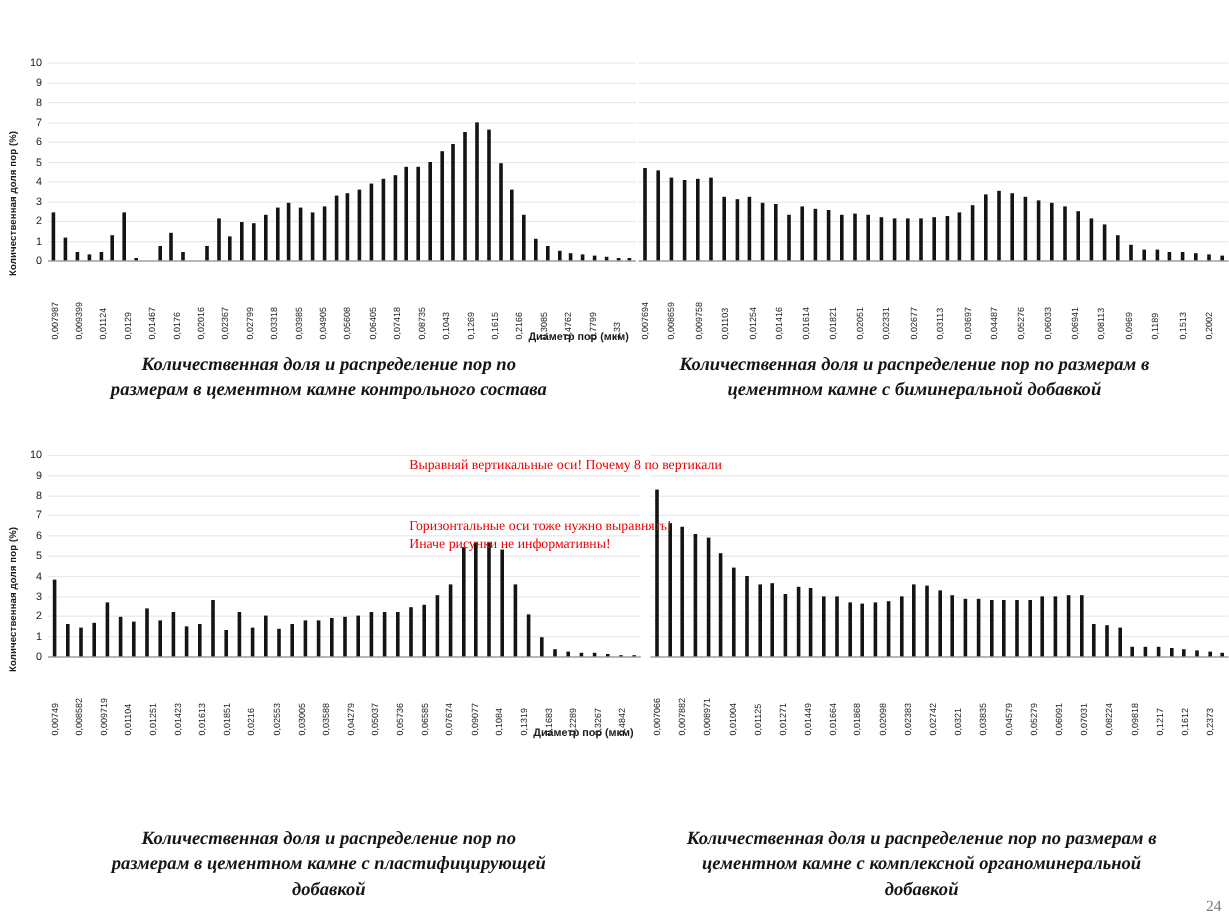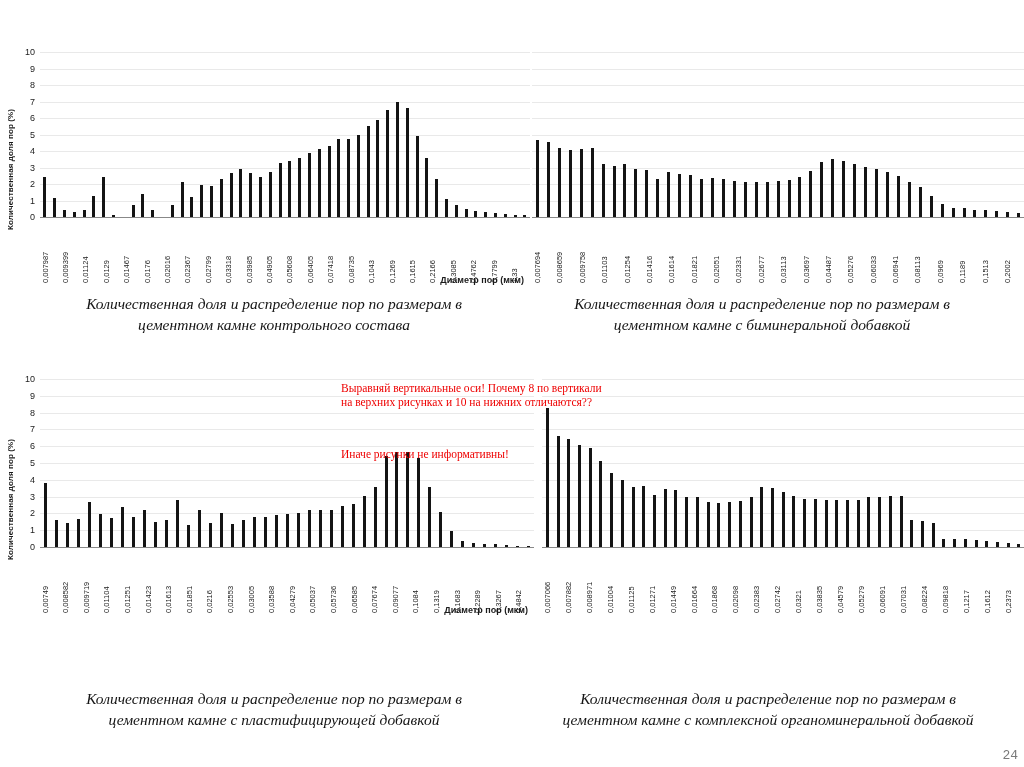--- a/index.html
+++ b/index.html
@@ -65,33 +65,33 @@
     font-family:"Liberation Sans",sans-serif;
   }
   .xaxis-title{
     position:absolute;right:6px;font-size:9px;font-weight:bold;color:#1a1a1a;
   }
 
   
   .caption{
     position:absolute;text-align:center;
     font-family:"Liberation Serif", serif;font-style:italic;
-    font-size:15.5px;color:#151515;line-height:1.38;
+    font-size:15.5px;color:#151515;line-height:1.38;font-weight:bold;
   }
 
   
   .annot{
     position:absolute;color:#ee0000;
     font-family:"Liberation Serif", serif;
     font-size:11.5px;line-height:1.35;white-space:nowrap;
   }
 
   .pagenum{
     position:absolute;right:6px;bottom:4px;
-    font-family:Liberation Mono, monospace;font-size:13px;color:#7a7a7a;
+    font-family:Liberation Serif, serif;font-size:13px;color:#7a7a7a;
   }
 </style>
 </head>
 <body>
 
 <div class="slide">
 
 
   <div class="chart" id="c-top_left" style="left:2px;top:52px;width:528px;height:235px;">
     <div class="ylabel">
@@ -1145,20 +1145,20 @@
           <div class="xt"></div>
           <div class="xt">
             <span>0,2373</span>
           </div>
           <div class="xt"></div>
         </div>
     </div>
   </div>
 
   <div class="annot" style="left:341px;top:381px;">Выравняй вертикальные оси! Почему 8 по вертикали</div>
-  <div class="annot" style="left:341px;top:395px;">на верхних рисунках и 10 на нижних отличаются??</div>
+  <div class="annot" style="left:341px;top:432px;">Горизонтальные оси тоже нужно выравнять!</div>
   <div class="annot" style="left:341px;top:447px;">Иначе рисунки не информативны!</div>
 
   <div class="caption" style="left:84px;top:688px;width:380px;">Количественная доля и распределение пор по размерам в цементном камне с пластифицирующей добавкой</div>
   <div class="caption" style="left:558px;top:688px;width:420px;">Количественная доля и распределение пор по размерам в цементном камне с комплексной органоминеральной добавкой</div>
 
   <div class="pagenum">24</div>
 </div>
 
 </body></html>

